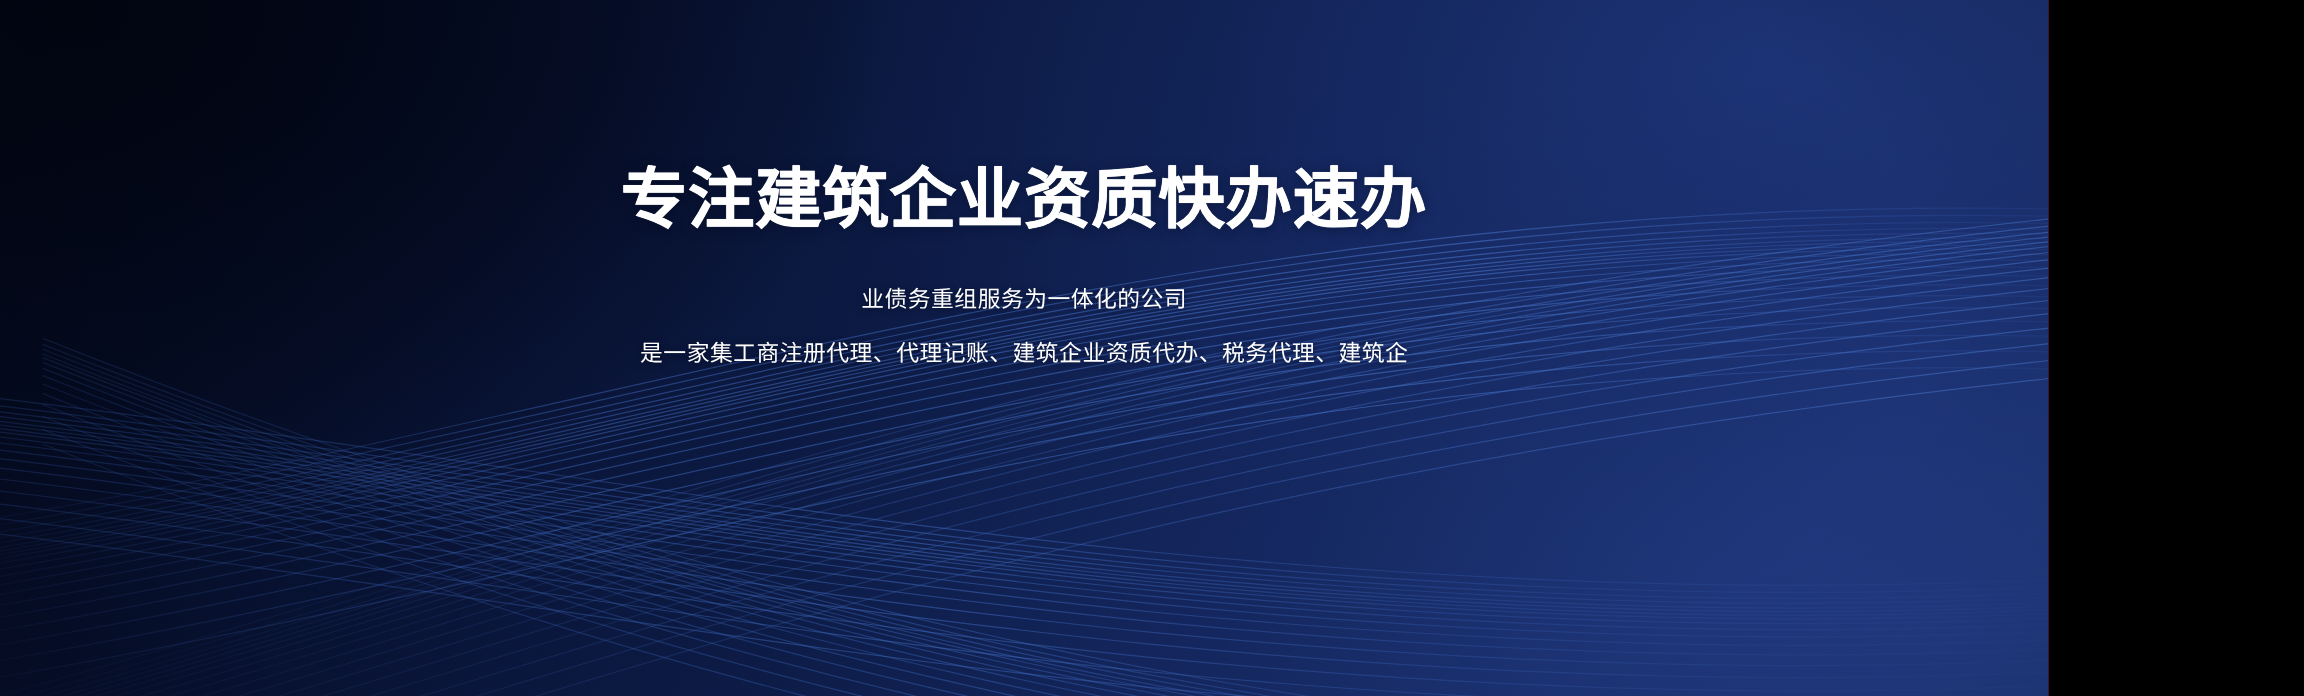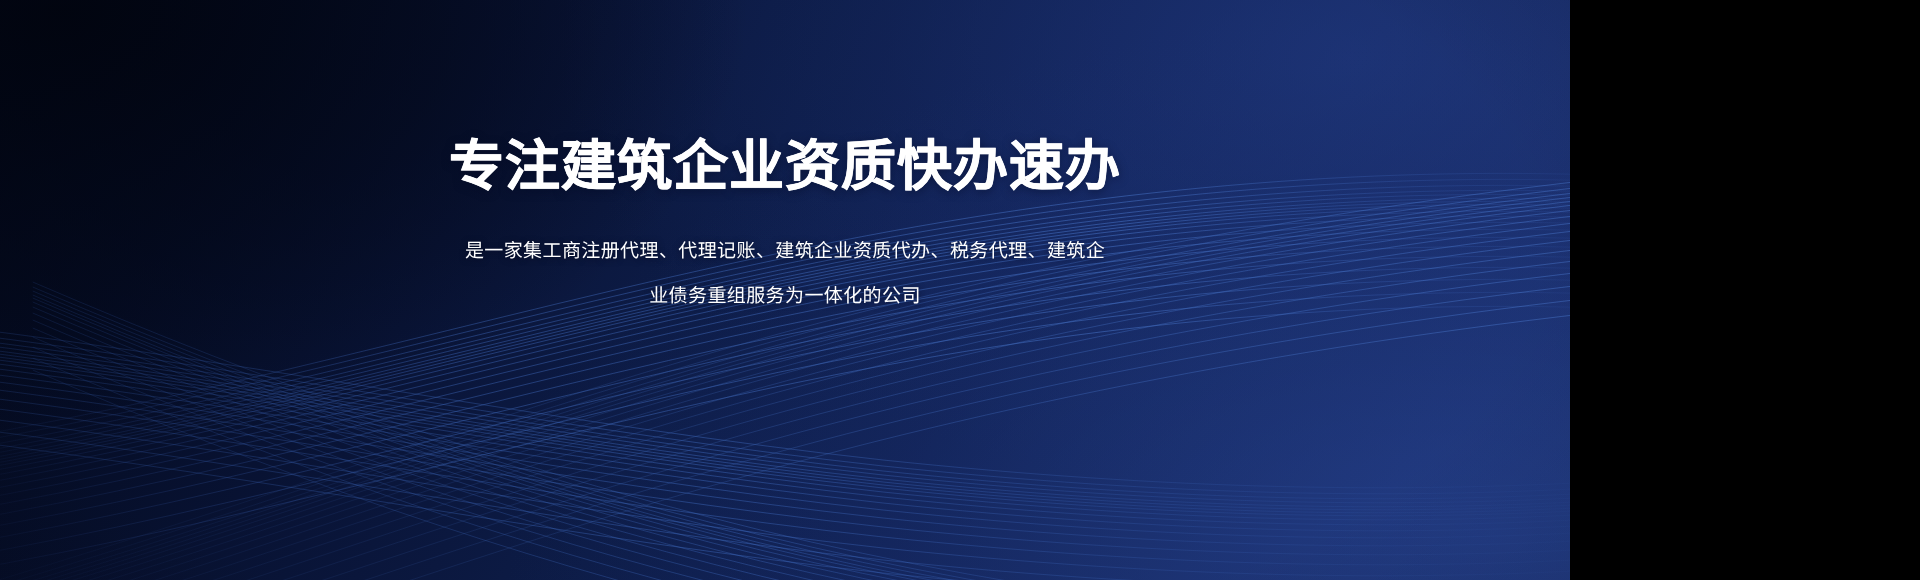--- a/index.html
+++ b/index.html
@@ -3,21 +3,21 @@
 <meta charset="utf-8">
 <title>Banner</title>
 <style>
   html, body {
     margin: 0;
     padding: 0;
     background: #000;
   }
   #banner {
     position: relative;
-    width: 1570px;
+    width: 1707px;
     height: 580px;
     overflow: hidden;
     font-family: "Liberation Sans", "DejaVu Sans", sans-serif;
     background: #be185d;
   }
 
   
   .bg-base {
     position: absolute;
     inset: 0;
@@ -379,18 +379,18 @@
           </g>
       </g>
     </svg>
   </div>
 
   <div class="bg-vignette"></div>
 
   <div class="content">
     <h1 class="headline">专注建筑企业资质快办速办</h1>
     <p class="subcopy">
+      <span class="subline">业债务重组服务为一体化的公司</span>
       <span class="subline">是一家集工商注册代理、代理记账、建筑企业资质代办、税务代理、建筑企</span>
-      <span class="subline">业债务重组服务为一体化的公司</span>
     </p>
   </div>
 
 </div>
 
 </body></html>

